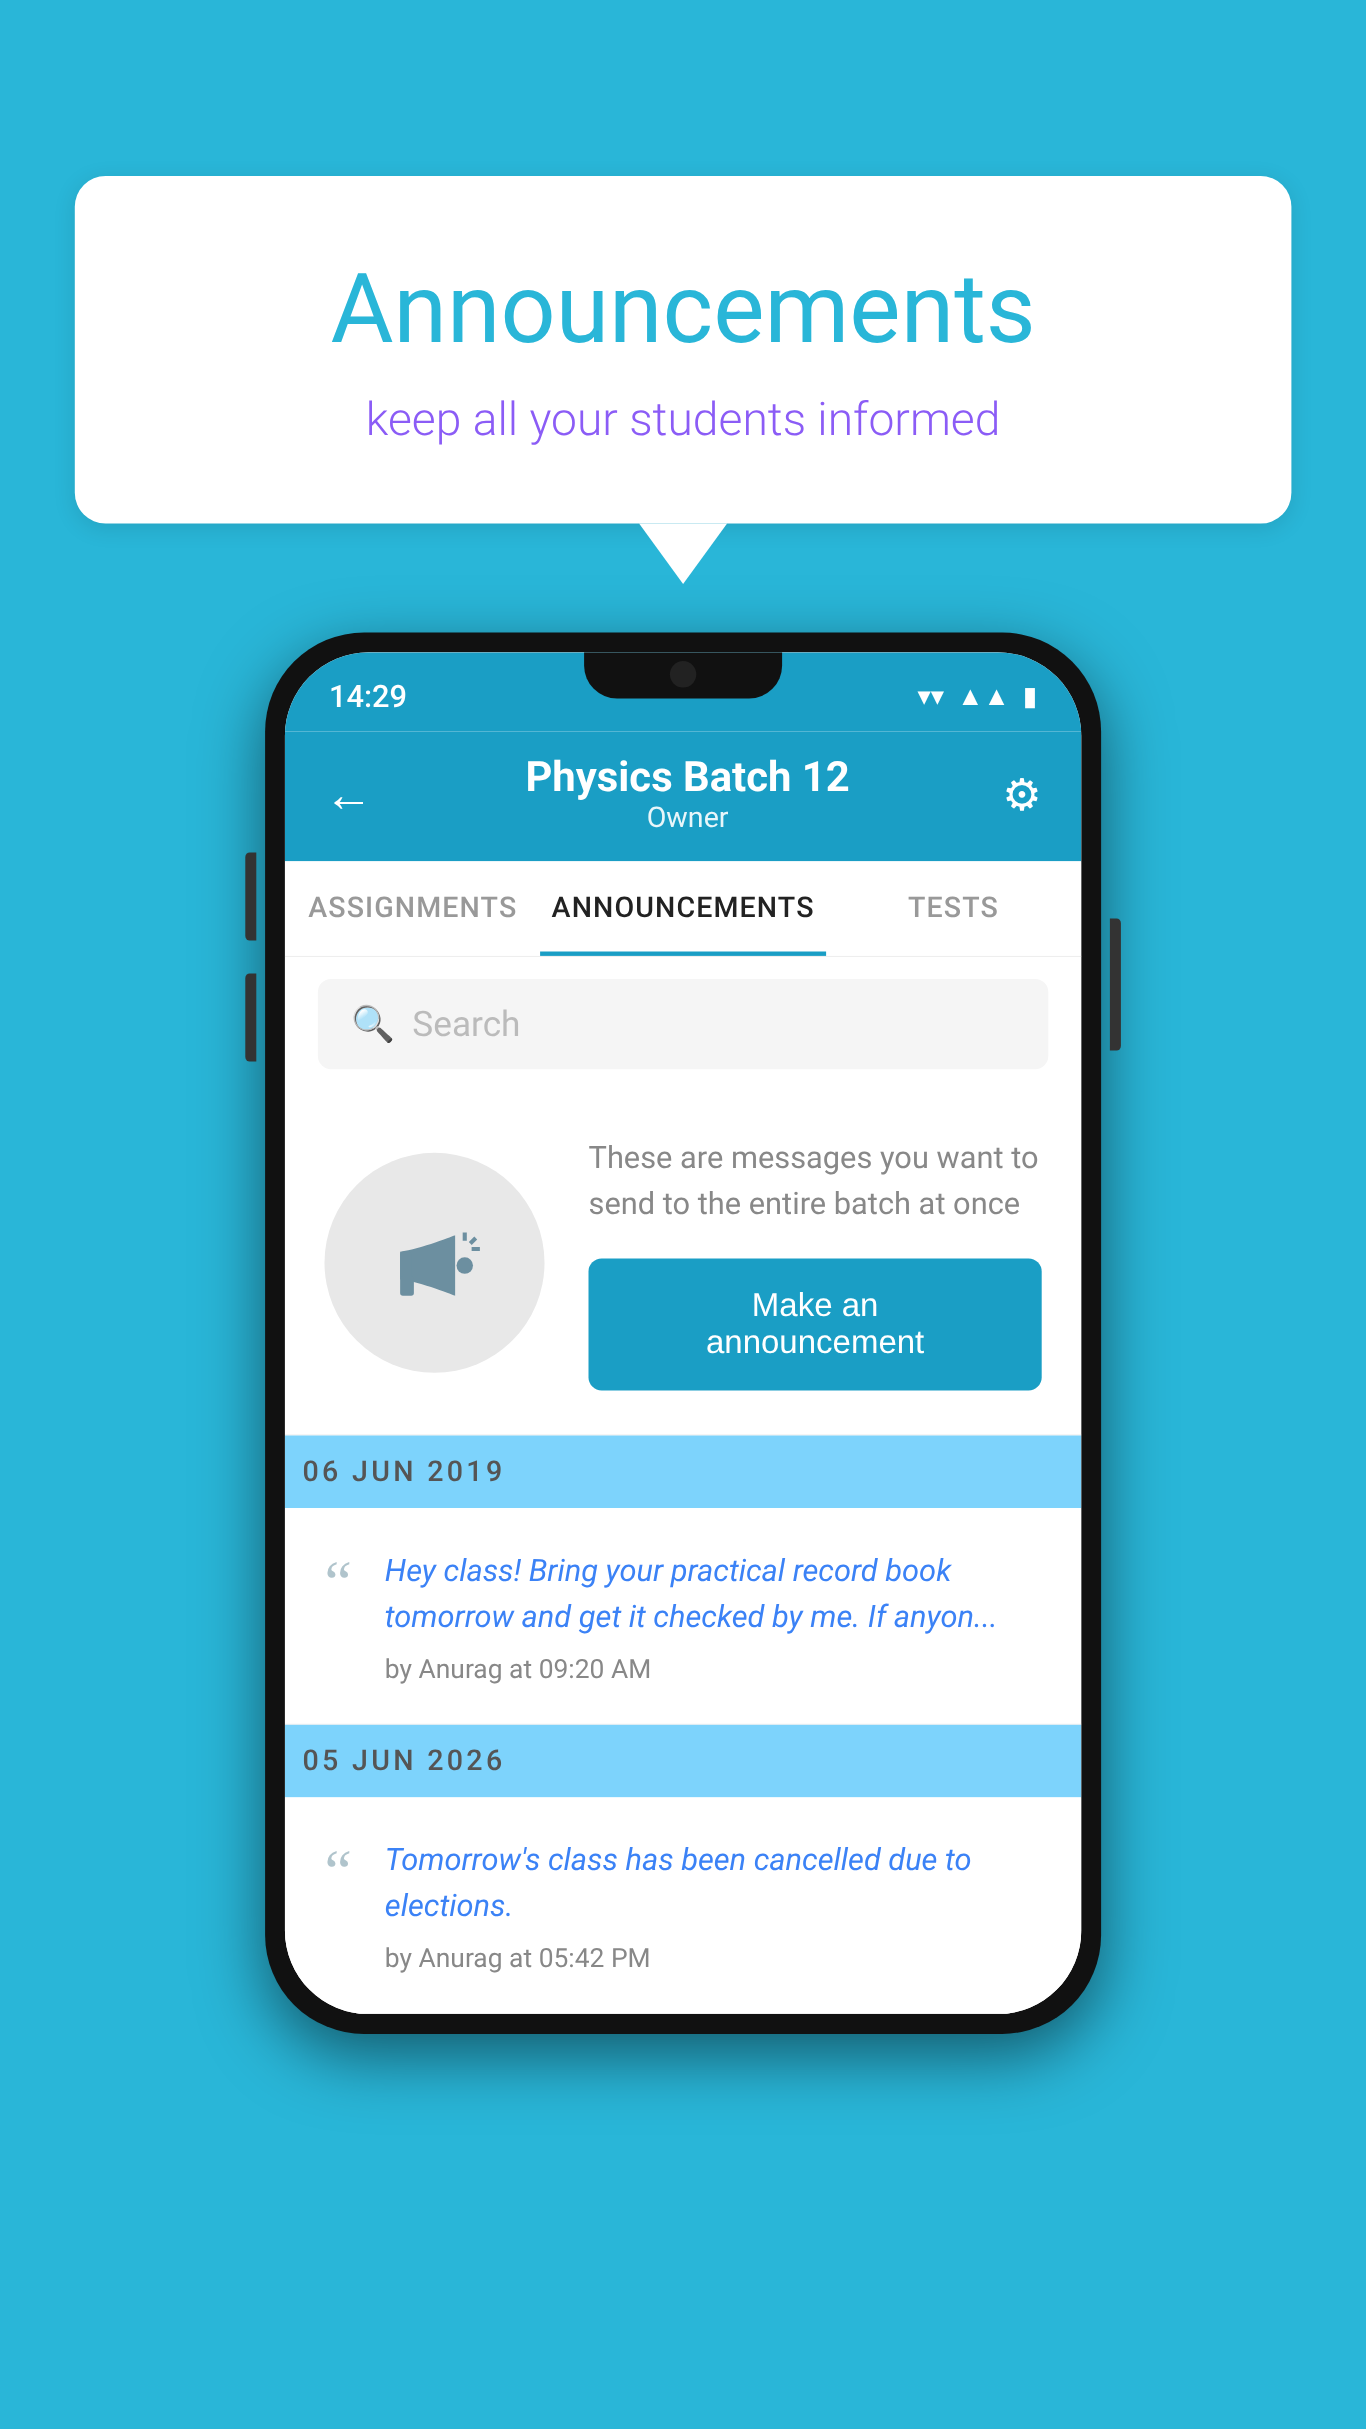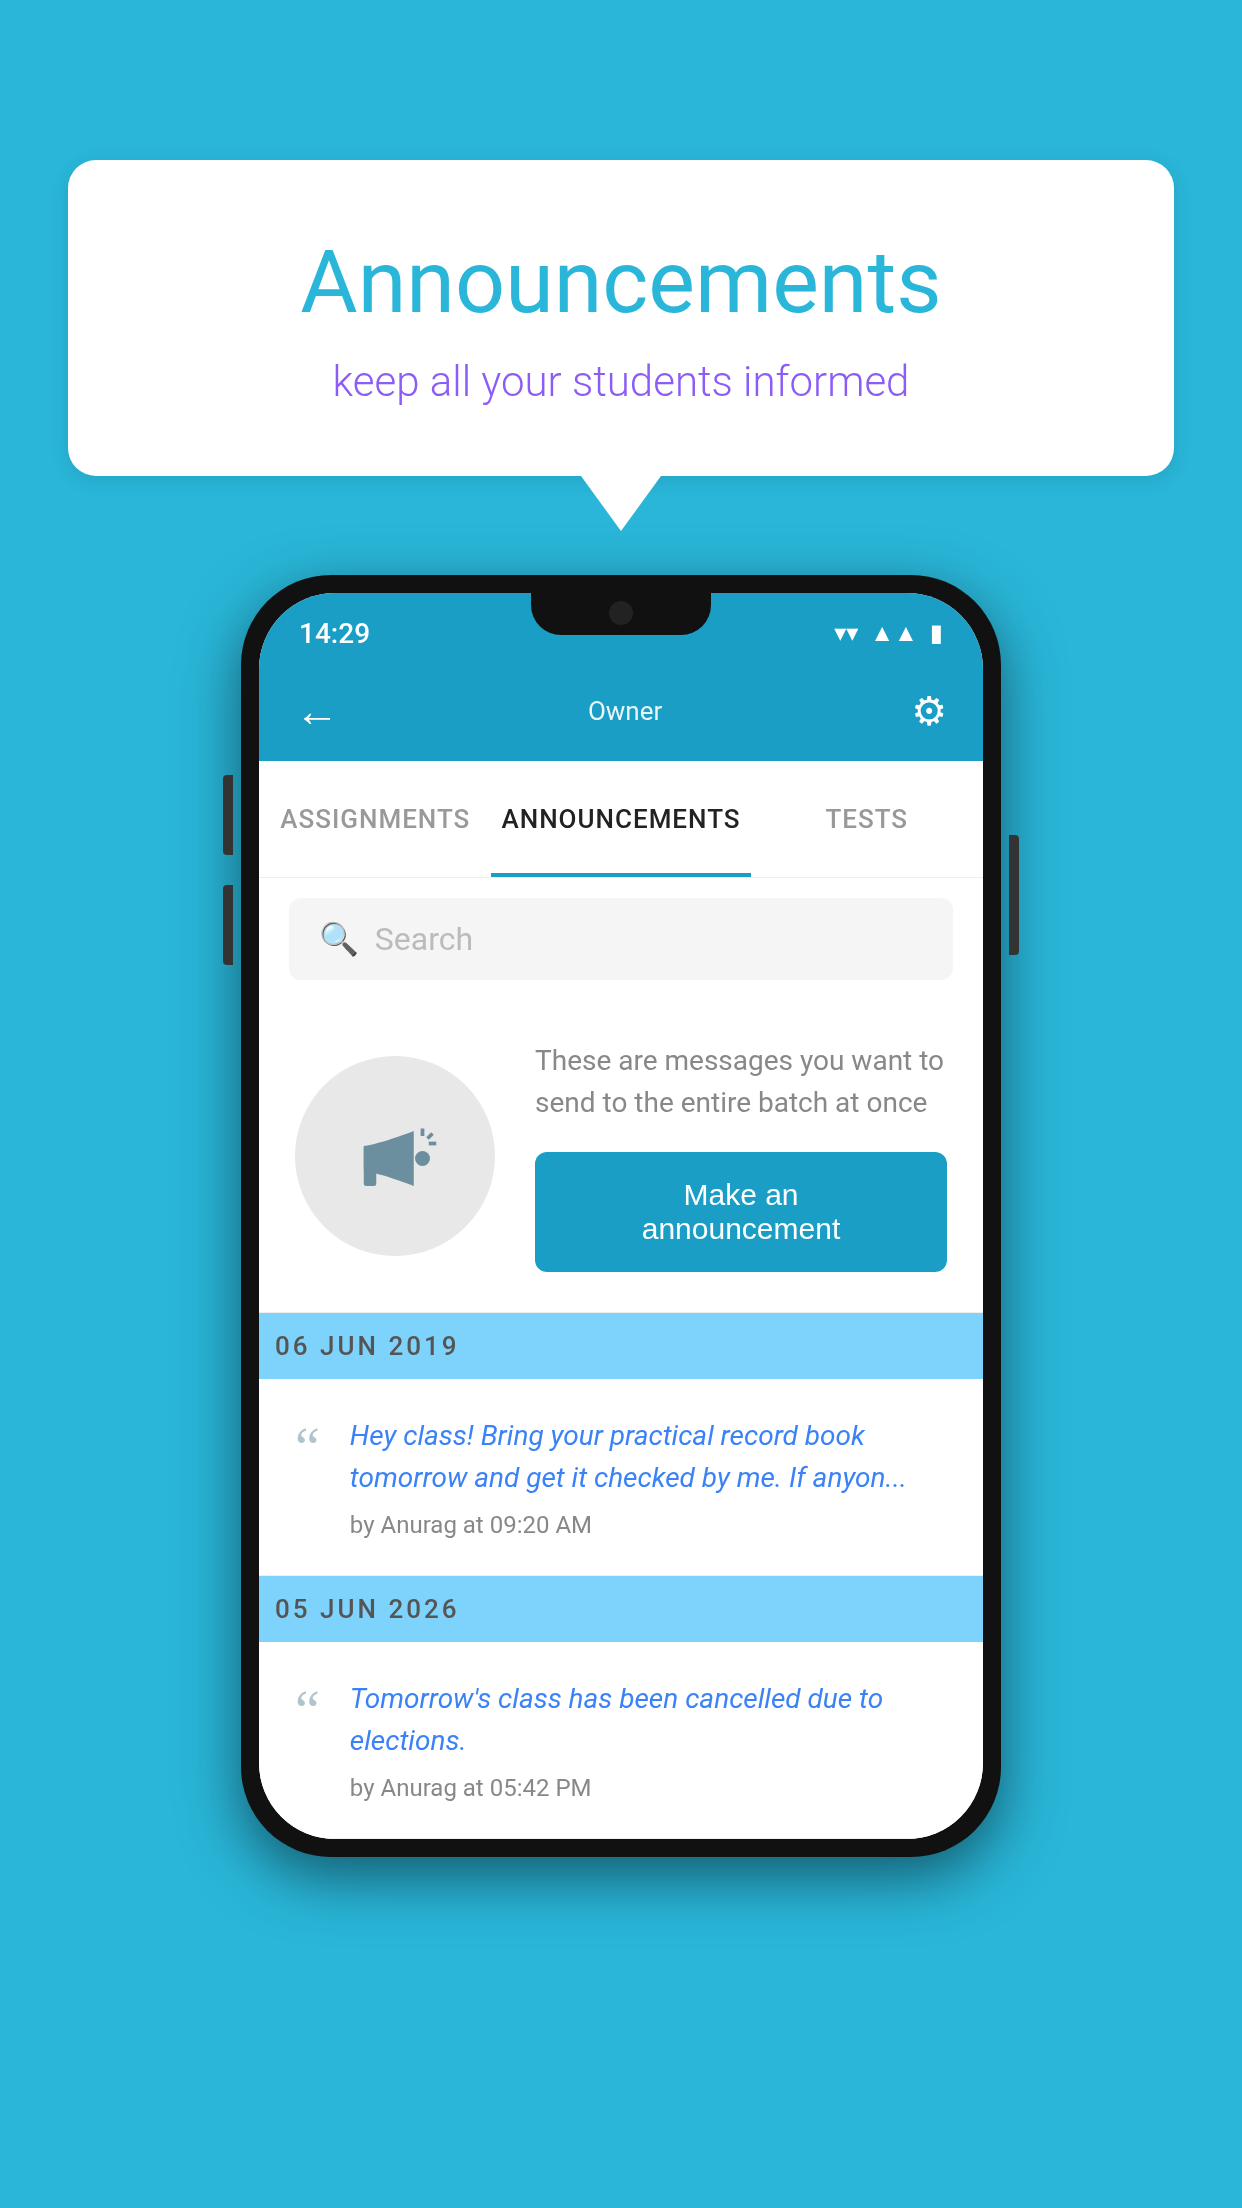--- a/index.html
+++ b/index.html
@@ -158,21 +158,21 @@
     
     .tabs-bar {
       background: white;
       display: flex;
       border-bottom: 1px solid #eee;
     }
 
     .tab-item {
       flex: 1;
       text-align: center;
-      padding: 43px 10px;
+      padding: 28px 10px;
       font-size: 26px;
       font-weight: 500;
       color: #999;
       cursor: pointer;
       position: relative;
       letter-spacing: 1px;
     }
 
     .tab-item.active {
       color: #222;
@@ -369,20 +369,21 @@
         <div class="status-icons">
           <span>▾▾</span>
           <span>▲▲</span>
           <span>▮</span>
         </div>
       </div>
 
       <div class="app-header">
         <span class="header-back">←</span>
         <div class="header-center">
+          <div class="header-title">Physics Batch 12</div>
           <div class="header-subtitle">Owner</div>
         </div>
         <span class="header-settings">⚙</span>
       </div>
 
       <div class="tabs-bar">
         <div class="tab-item">
           <span>ASSIGNMENTS</span>
         </div>
         <div class="tab-item active">

